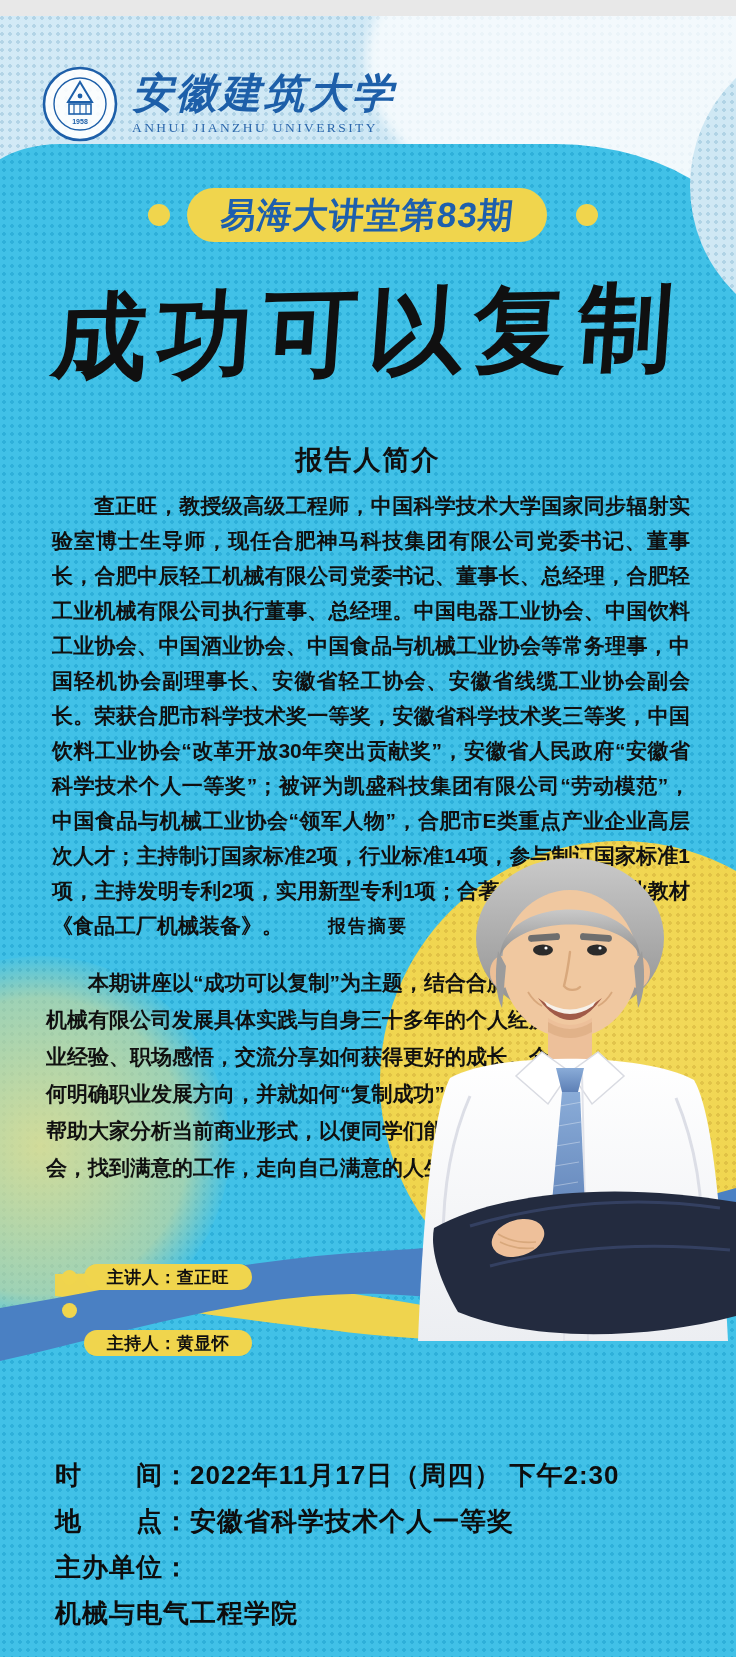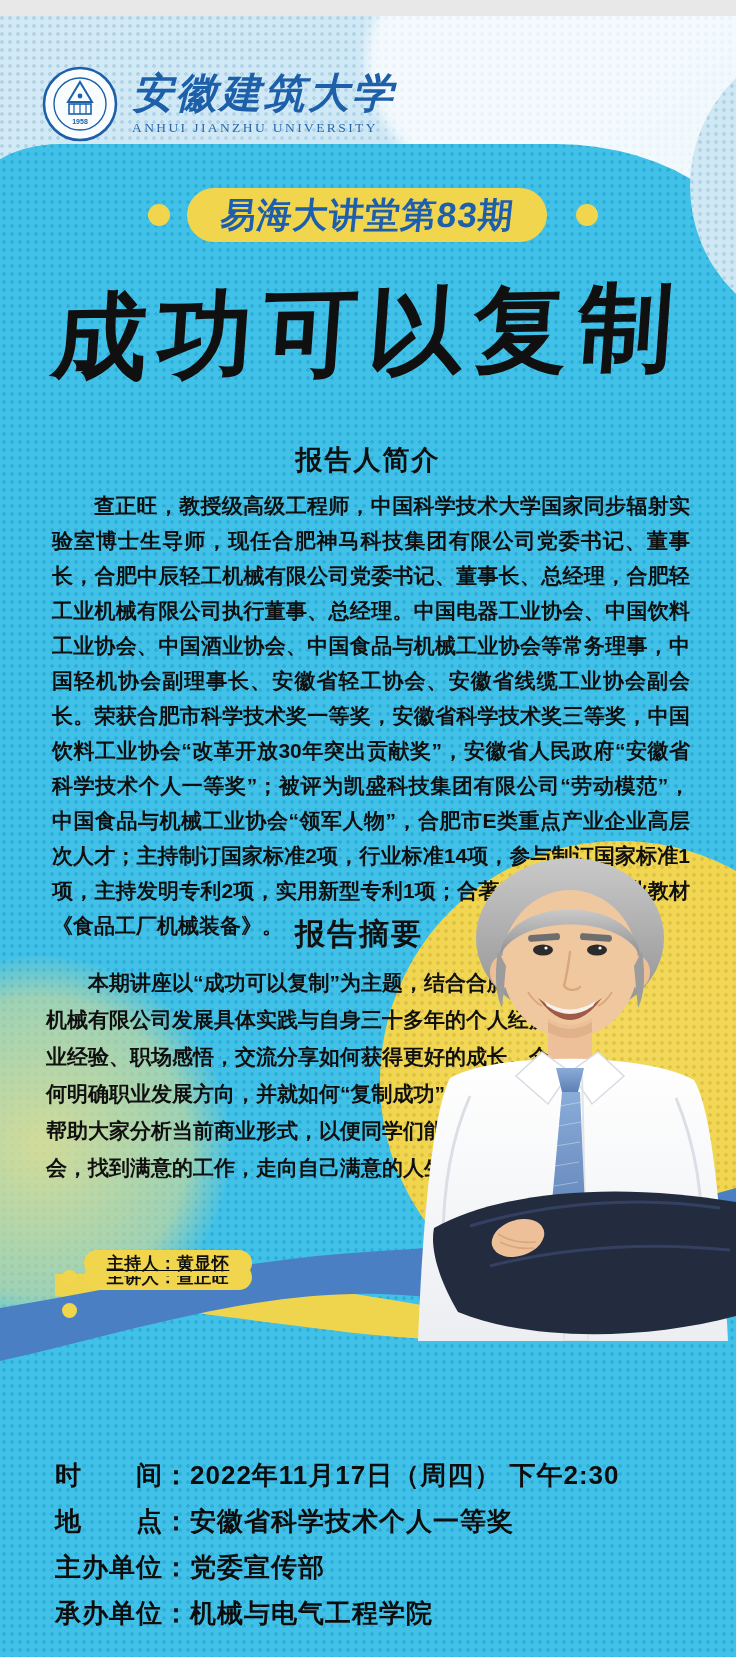--- a/index.html
+++ b/index.html
@@ -70,22 +70,22 @@
     position:absolute;left:0;right:0;top:426px;text-align:center;z-index:4;
     font-size:27px;font-weight:900;color:#101010;letter-spacing:2px;
   }
   .intro-body{
     position:absolute;left:52px;top:472px;width:638px;z-index:4;
     font-size:21px;line-height:35px;font-weight:600;color:#101010;
     text-align:justify;text-indent:2em;
   }
   
   .abstract-heading{
-    position:absolute;left:239px;top:898px;width:240px;text-align:center;z-index:4;
-    font-size:30px;font-weight:900;color:#101010;letter-spacing:2px;
+    position:absolute;left:248px;top:898px;width:240px;text-align:center;z-index:4;
+    font-size:18px;font-weight:900;color:#101010;letter-spacing:2px;
   }
   .abstract-body{
     position:absolute;left:46px;top:948px;width:560px;z-index:4;
     font-size:21px;line-height:37px;font-weight:600;color:#101010;
     text-align:left;text-indent:2em;
   }
   
   .pale-blob{
     position:absolute;left:-150px;top:940px;width:380px;height:380px;border-radius:50%;z-index:1;
     background:radial-gradient(circle, rgba(235,224,140,0.85) 0%, rgba(235,224,140,0.55) 55%, rgba(235,224,140,0) 72%);
@@ -102,21 +102,21 @@
   }
   .person{position:absolute;left:410px;top:830px;width:326px;height:495px;z-index:6;overflow:hidden;}
   
   .wave-svg{position:absolute;left:0;top:1120px;width:736px;height:300px;z-index:3;}
   
   .pill{
     position:absolute;left:84px;width:168px;height:26px;border-radius:13px;background:#f0d54d;
     display:flex;align-items:center;justify-content:center;z-index:7;
   }
   .pill-1{top:1248px;}
-  .pill-2{top:1234px;text-decoration:underline;}
+  .pill-2{top:1314px;}
   .pill-text{font-size:17px;font-weight:900;color:#101010;white-space:nowrap;letter-spacing:0.5px;}
   .pill-dot{position:absolute;left:62px;width:15px;height:15px;border-radius:50%;background:#f0d54d;z-index:7;}
   .pill-dot.d1{top:1254px;}
   .pill-dot.d2{top:1287px;}
   
   .details{position:absolute;left:55px;top:1442px;z-index:4;}
   .detail-row{display:flex;align-items:baseline;height:46px;}
   .detail-label,.detail-value{font-size:26px;font-weight:900;color:#0d0d0d;letter-spacing:1px;white-space:pre;}
 </style>
 </head>
@@ -258,21 +258,19 @@
     <div class="detail-row">
       <span class="detail-label">时　　间：</span>
       <span class="detail-value">2022年11月17日（周四） 下午2:30</span>
     </div>
     <div class="detail-row">
       <span class="detail-label">地　　点：</span>
       <span class="detail-value">安徽省科学技术个人一等奖</span>
     </div>
     <div class="detail-row">
       <span class="detail-label">主办单位：</span>
-      <span class="detail-value">党委宣传部</span>
-    </div>
-    <div class="detail-row">
-      <span class="detail-label">承办单位：</span>
+    </div>
+    <div class="detail-row">
       <span class="detail-value">机械与电气工程学院</span>
     </div>
   </div>
 
 </div>
 
 </body></html>

